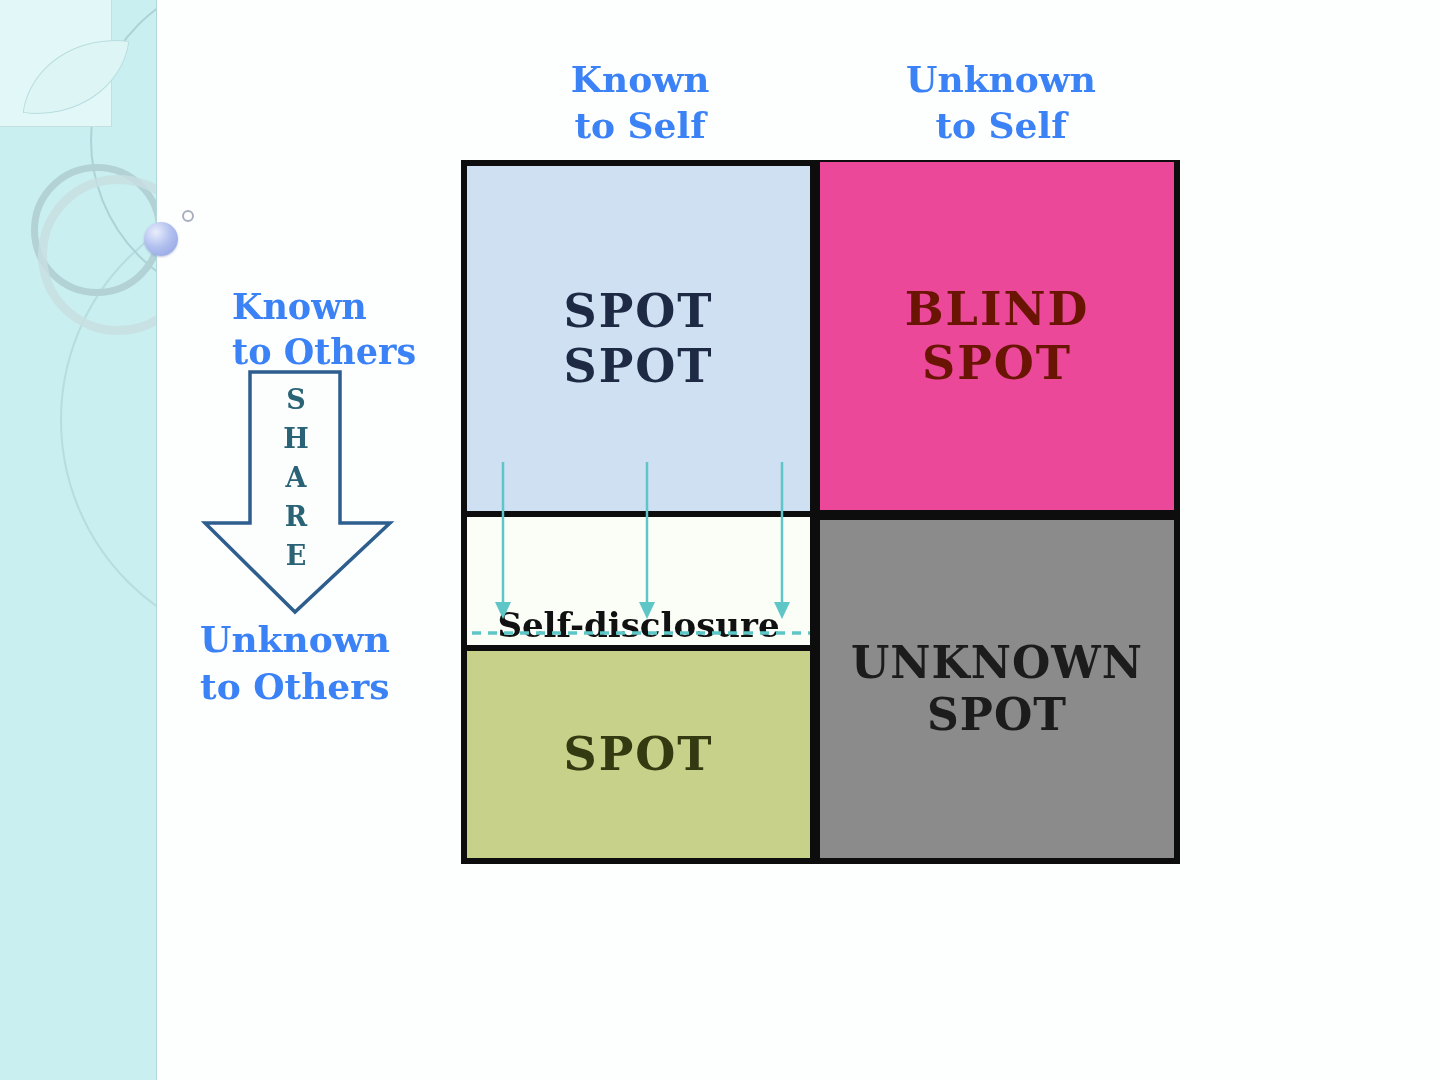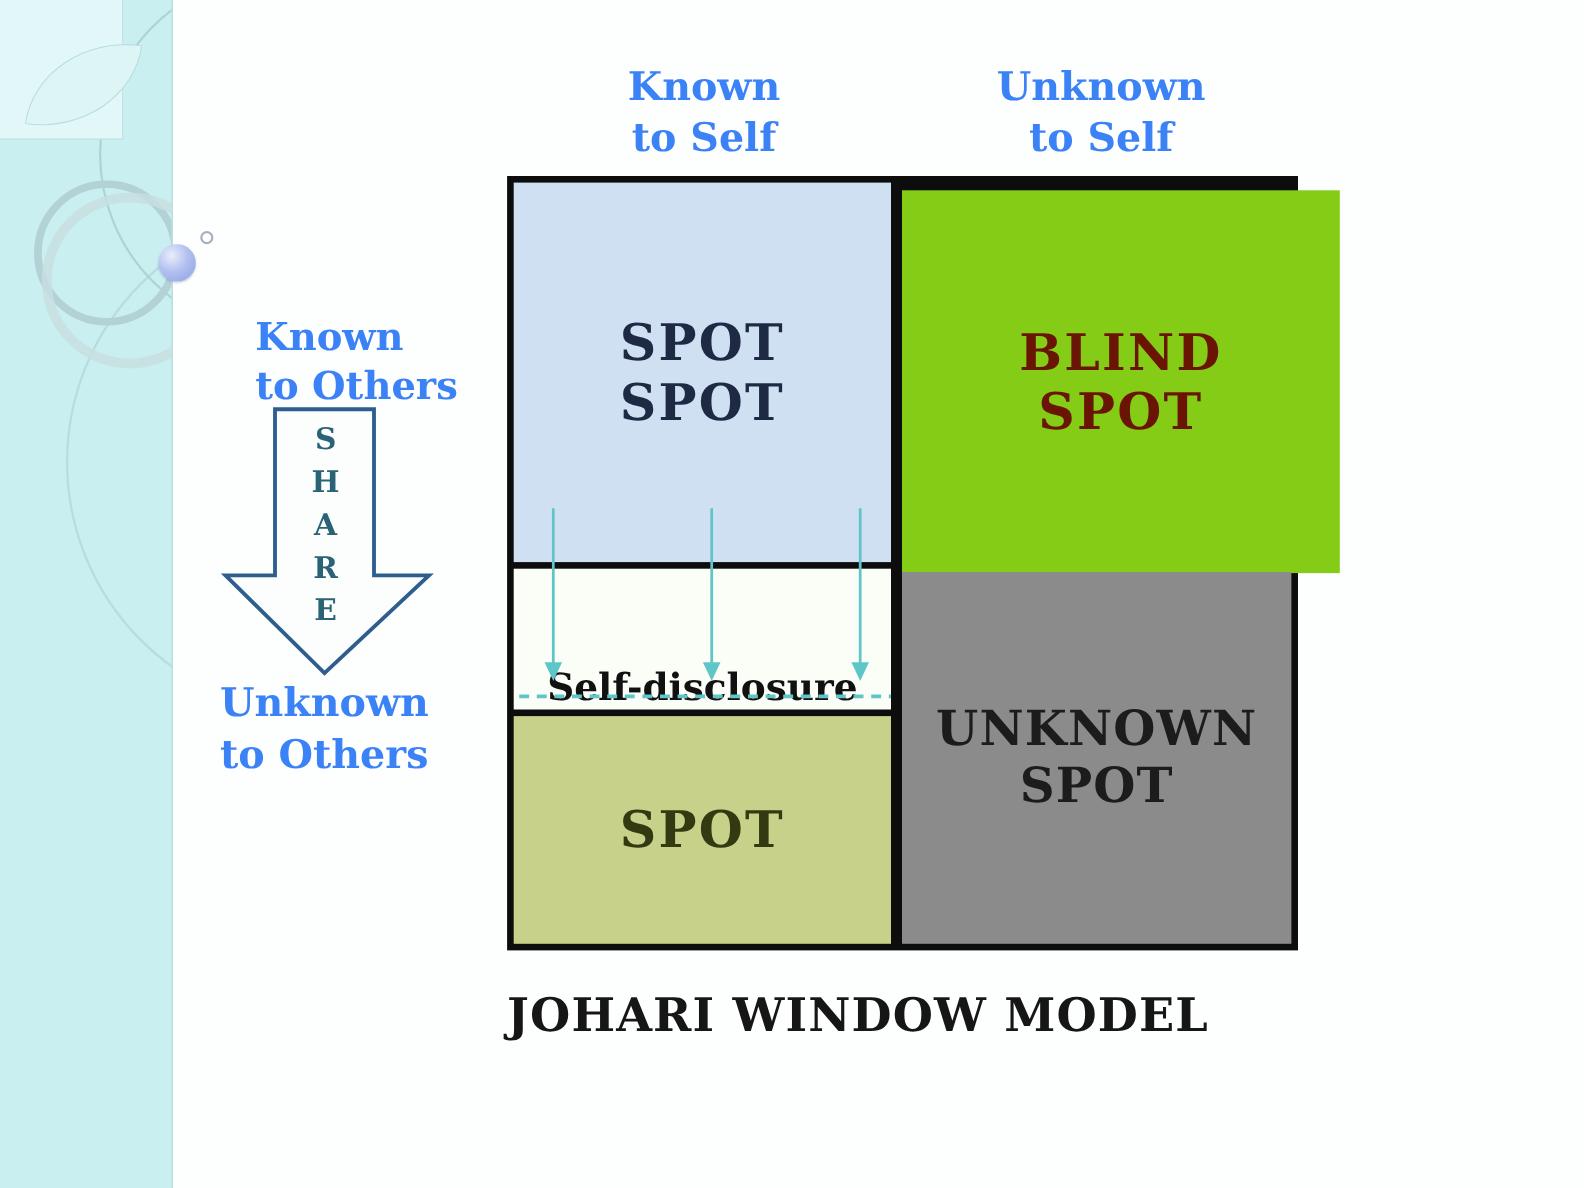--- a/index.html
+++ b/index.html
@@ -46,21 +46,21 @@
             color:#2a6375; letter-spacing:0; }
   #share-letters span { display:block; }
 
   
   #grid { position:absolute; left:461px; top:160px; width:719px; height:704px; background:#0d0d0d; }
   .cell { position:absolute; display:flex; align-items:center; justify-content:center; }
   #cell-open    { left:6px;   top:6px;   width:343px; height:345px; background:#cfe0f3; }
   #cell-strip   { left:6px;   top:357px; width:343px; height:128px; background:#fbfdf7;
                   align-items:flex-end; padding-top:22px; }
   #cell-hidden  { left:6px;   top:491px; width:343px; height:207px; background:#c8d189; }
-  #cell-blind   { left:359px; top:13px;   width:398px; height:348px; background:#84cc16; }
+  #cell-blind   { left:359px; top:2px;   width:354px; height:348px; background:#ec4899; }
   #cell-unknown { left:359px; top:360px; width:354px; height:338px; background:#8b8b8b; }
 
   .q-label { font-weight:bold; text-align:center; letter-spacing:2px; line-height:1.18; }
   .q-label .ln { display:block; }
   #cell-open    .q-label { font-size:46px; color:#1e2a44; }
   #cell-blind   .q-label { font-size:46px; color:#6a1503; }
   #cell-hidden  .q-label { font-size:46px; color:#333a12; }
   #cell-unknown .q-label { font-size:44px; color:#1c1c1c; letter-spacing:1px; }
   #self-disclosure-label { font-weight:bold; font-size:34px; color:#111111; }
 
@@ -153,15 +153,14 @@
       <line x1="322" y1="22" x2="322" y2="165"></line>
     </g>
     <g fill="#5fc6c8">
       <polygon points="35,162 51,162 43,179"></polygon>
       <polygon points="179,162 195,162 187,179"></polygon>
       <polygon points="314,162 330,162 322,179"></polygon>
     </g>
     <line x1="12" y1="193" x2="350" y2="193" stroke="#5fc6c8" stroke-width="3.5" stroke-dasharray="9 7"></line>
   </svg>
 
-  <div id="slide-title">JOHARI WINDOW MODEL</div>
 
 </div>
 
 </body></html>

